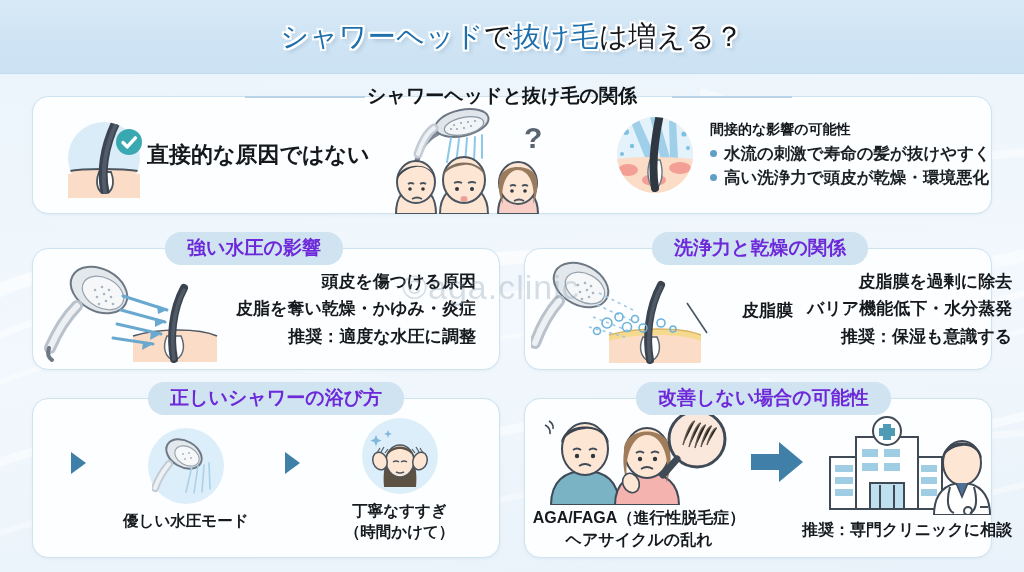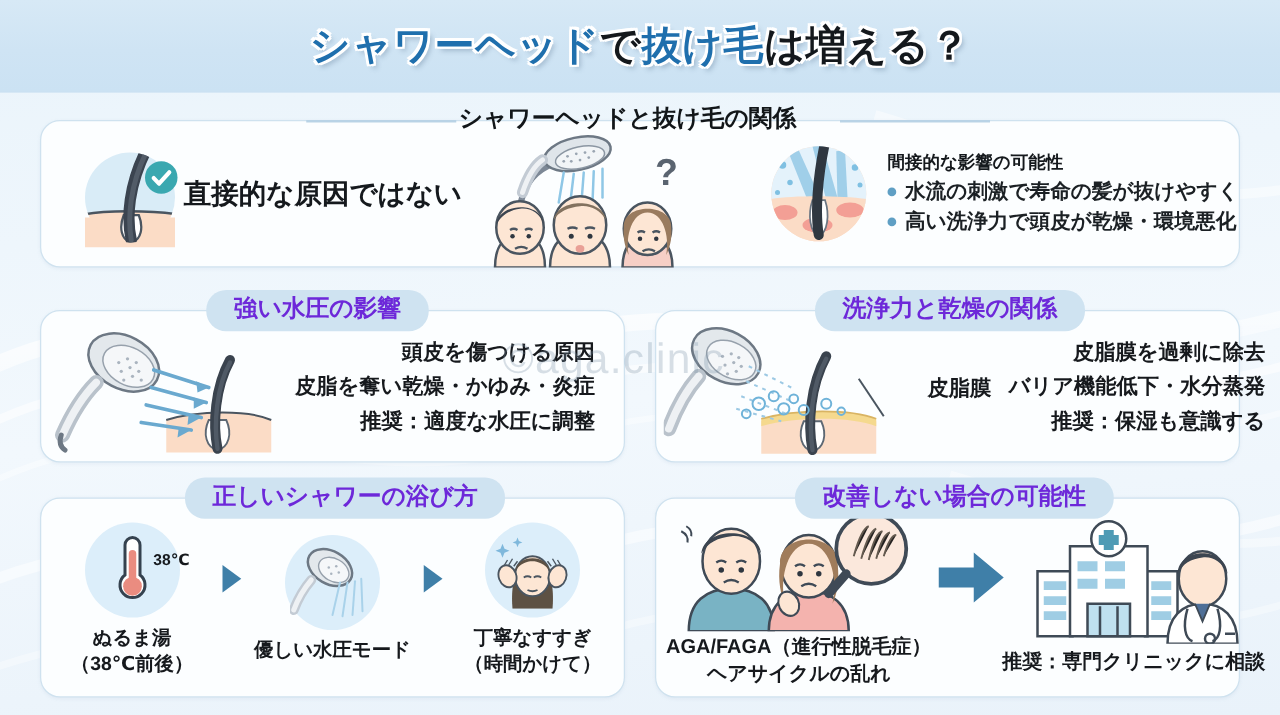--- a/index.html
+++ b/index.html
@@ -18,21 +18,21 @@
   .bg-waves{ position:absolute; inset:0; pointer-events:none; }
 
   
   .titlebar{
     position:absolute; left:0; top:0; width:1024px; height:74px;
     background:linear-gradient(180deg,#d7e9f6 0%,#cfe4f4 55%,#cbe2f3 100%);
     display:flex; align-items:center; justify-content:center;
     border-bottom:1px solid #c2dcef;
   }
   .title{
-    font-size:32px; font-weight:bold; letter-spacing:.5px; white-space:nowrap;
+    font-size:28px; font-weight:normal; letter-spacing:.5px; white-space:nowrap;
     text-shadow:
        2px 0 0 #fff, -2px 0 0 #fff, 0 2px 0 #fff, 0 -2px 0 #fff,
        2px 2px 0 #fff, -2px 2px 0 #fff, 2px -2px 0 #fff, -2px -2px 0 #fff,
        3px 3px 4px rgba(60,90,120,.35);
   }
   .t-blue{ color:#1f6fad; }
   .t-dark{ color:#14181c; }
 
   
   .watermark{
@@ -374,34 +374,20 @@
         <div>皮脂膜を過剰に除去</div>
         <div>バリア機能低下・水分蒸発</div>
         <div>推奨：保湿も意識する</div>
       </div>
     </div>
   </div>
 
   <div class="pill" style="left:148px;top:382px;">正しいシャワーの浴び方</div>
   <div class="card" id="card4">
     <div class="steps">
-      <div class="step">
-        <div class="circ">
-          <svg width="60" height="60" viewBox="0 0 60 60">
-            <path d="M24,10 a6,6 0 0 1 12,0 v24 a10,10 0 1 1 -12,0 Z" fill="#fff" stroke="#35424f" stroke-width="2.4"></path>
-            <circle cx="30" cy="43" r="7.5" fill="#ea8c80"></circle>
-            <rect x="27" y="14" width="6" height="26" rx="3" fill="#ea8c80"></rect>
-          </svg>
-          <div style="position:absolute;right:-8px;top:22px;font-size:12.5px;font-weight:bold;color:#16191d;">38℃</div>
-        </div>
-        <div class="steplbl">
-          <div>ぬるま湯</div>
-          <div>（38℃前後）</div>
-        </div>
-      </div>
 
       <div class="arrowtri"></div>
 
       <div class="step">
         <div class="circ">
           <svg width="68" height="64" viewBox="0 0 68 64">
             <ellipse cx="32" cy="20" rx="19" ry="13" transform="rotate(30 32 20)" fill="#e3e8ec" stroke="#6d7884" stroke-width="2"></ellipse>
             <ellipse cx="35" cy="22" rx="13" ry="9" transform="rotate(30 35 22)" fill="#f5f7f9" stroke="#97a1ac" stroke-width="1.1"></ellipse>
             <g fill="#aab4bf">
               <circle cx="31" cy="20" r="1"></circle>

